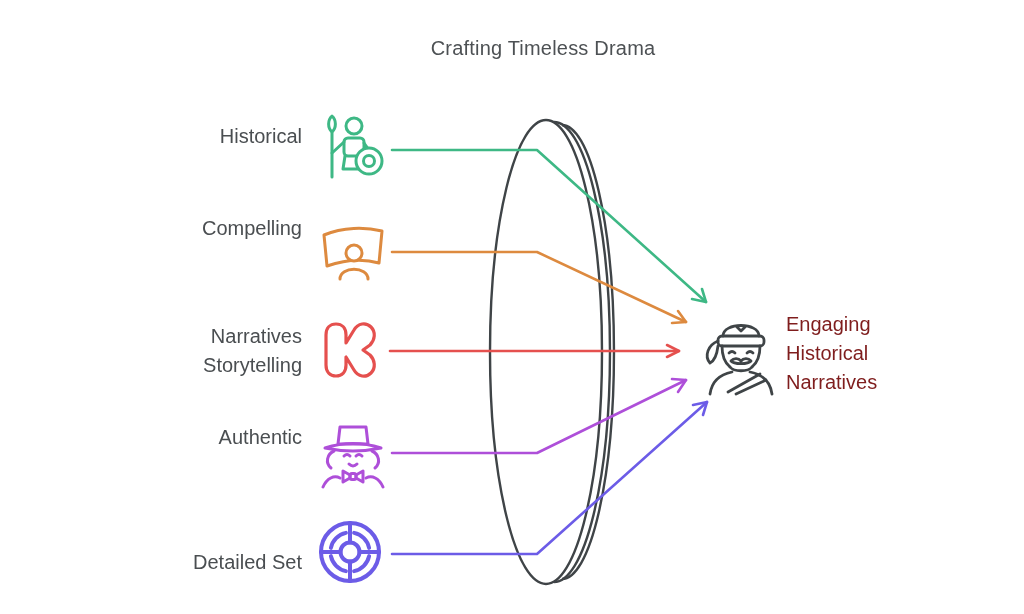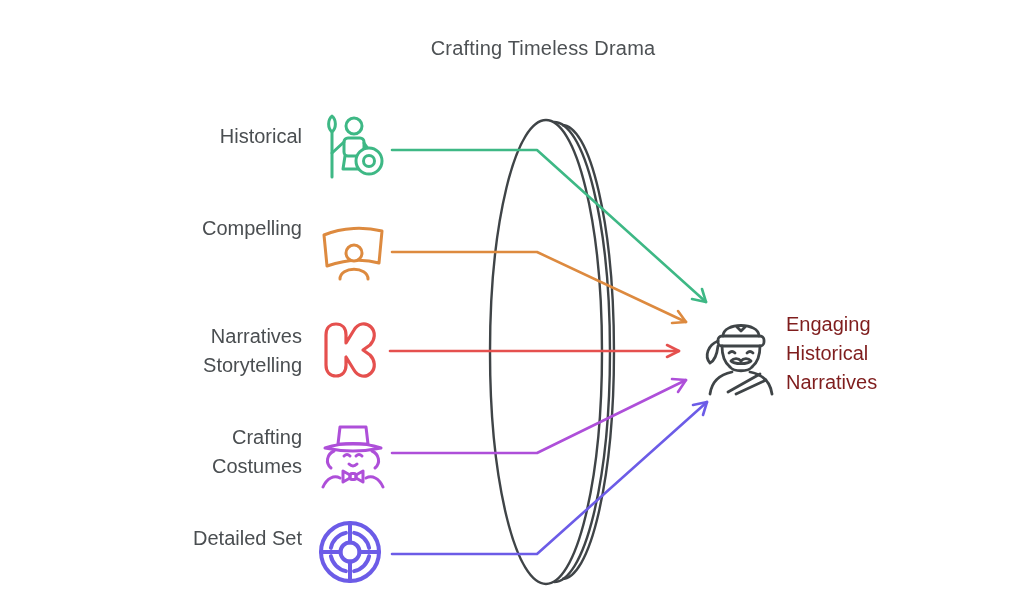--- a/index.html
+++ b/index.html
@@ -35,24 +35,23 @@
     <span>Historical</span>
   </div>
   <div class="in-label" style="top:214px">
     <span>Compelling</span>
   </div>
   <div class="in-label" style="top:322px">
     <span>Narratives</span>
     <span>Storytelling</span>
   </div>
   <div class="in-label" style="top:423px">
-    <span>Crafting</span>
-    <span>Costumes</span>
+    <span>Authentic</span>
   </div>
-  <div class="in-label" style="top:524px">
+  <div class="in-label" style="top:548px">
     <span>Detailed Set</span>
   </div>
 
   <svg class="abs" style="left:315px;top:113px" width="72" height="76" viewBox="0 0 72 76" fill="none" stroke-width="3" stroke-linecap="round" stroke-linejoin="round" stroke="#3eb885">
     <path d="M17,3 C21.5,7 21.5,15 17,19 C12.5,15 12.5,7 17,3 Z"></path>
     <line x1="17" y1="19" x2="17" y2="64"></line>
     <circle cx="39" cy="13" r="8"></circle>
     <rect x="29" y="25" width="20" height="18" rx="4"></rect>
     <path d="M30,43 L28,56 L50,56 L48,43"></path>
     <path d="M29,29 L17,40"></path>

